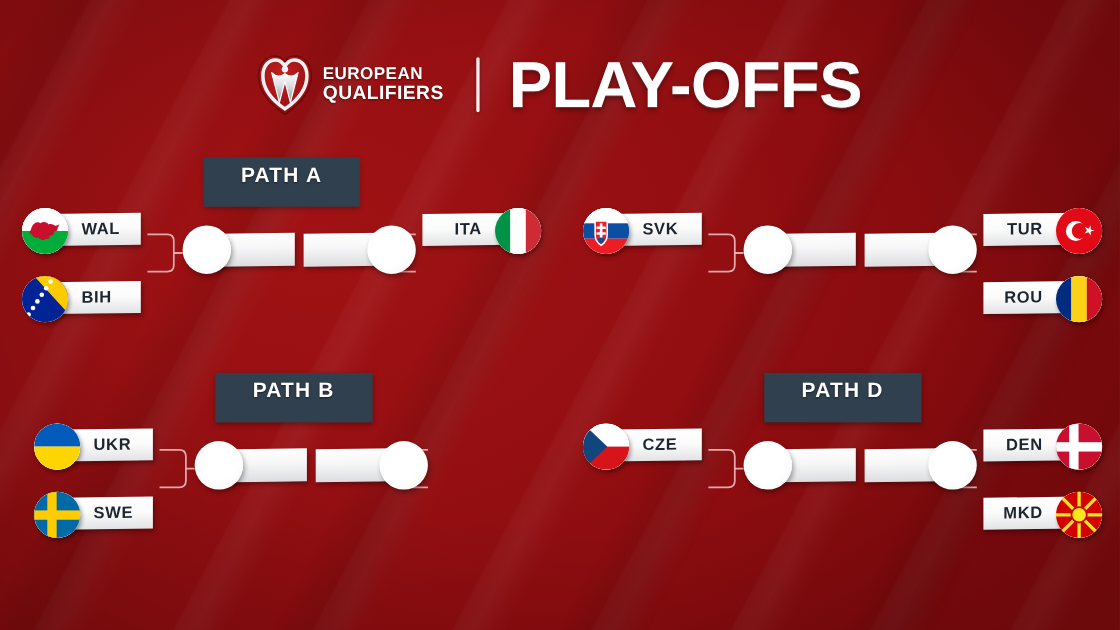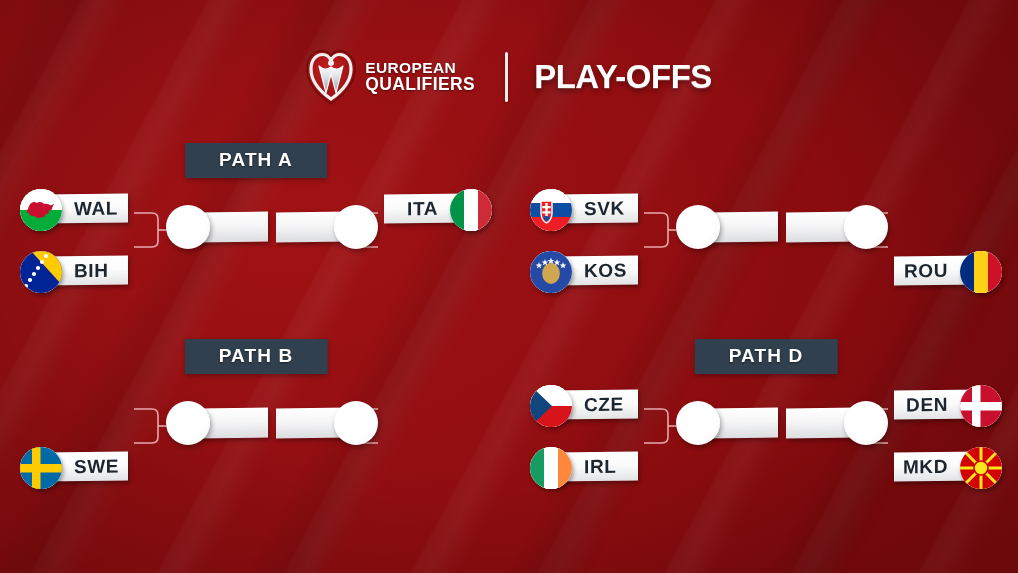--- a/index.html
+++ b/index.html
@@ -60,39 +60,39 @@
   }
   .eq-words .l1{ font-size:15.5px; }
   .eq-words .l2{ font-size:17.5px; }
 
   .divider{
     width:3px; height:50px; background:#fff; opacity:.92;
     margin:0 26px 0 30px; border-radius:2px;
     box-shadow:0 1px 3px rgba(0,0,0,.35);
   }
   #playoffs-title{
-    font-size:33px; font-weight:700; color:#fff;
+    font-size:59px; font-weight:700; color:#fff;
     letter-spacing:-0.5px;
     text-shadow:0 3px 5px rgba(0,0,0,.40), 0 1px 0 rgba(255,255,255,.25);
   }
 
   
   #paths{ position:absolute; left:0; top:0; width:1018px; height:573px; }
   .path{ position:absolute; width:500px; height:200px; }
   .path.pA{ left:6px;   top:135px; }
   .path.pC{ left:516px; top:135px; }
-  .path.pB{ left:6px;   top:331px; }
+  .path.pB{ left:17px;   top:331px; }
   .path.pD{ left:516px; top:331px;text-decoration:underline; }
 
   .path-title{
     position:absolute; left:50%; transform:translateX(-50%);
     top:8px;
     background:#31404e;
     color:#fff; font-weight:700; font-size:19px; letter-spacing:1.1px;
-    padding:6px 34px 7px 34px;
+    padding:6px 34px 17px 34px;
     text-shadow:0 1px 2px rgba(0,0,0,.5);
     box-shadow:0 2px 5px rgba(0,0,0,.30);
   }
 
   
   .team{
     position:absolute;
     width:108px; height:38px;
     display:flex; align-items:center;
   }
@@ -103,21 +103,21 @@
     position:absolute; top:5px;
     width:86px; height:29px;
     background:linear-gradient(180deg,#ffffff 0%,#fbfbfb 48%,#e2e3e5 100%);
     box-shadow:1.5px 2.5px 4px rgba(0,0,0,.35);
     display:flex; align-items:center;
   }
   .team.left  .chip{ left:22px; justify-content:flex-start; padding-left:32px; }
   .team.right .chip{ right:22px; justify-content:flex-end;  padding-right:32px; }
 
   .code{
-    font-size:19px; font-weight:700; color:#1c2630; letter-spacing:0.6px;
+    font-size:15px; font-weight:700; color:#1c2630; letter-spacing:0.6px;
   }
 
   .flag{
     position:absolute; top:0;
     width:42px; height:42px; border-radius:50%;
     overflow:hidden;
     background:#fff;
     box-shadow:1.5px 2.5px 4px rgba(0,0,0,.38), 0 0 0 2px #fff inset;
     z-index:3;
   }
@@ -283,48 +283,43 @@
             <rect width="42" height="14" fill="#fff"></rect>
             <rect y="14" width="42" height="14" fill="#0b4ea2"></rect>
             <rect y="28" width="42" height="14" fill="#ee1c25"></rect>
         <path d="M11 12 H22 V24 Q22 31 16.5 34 Q11 31 11 24 Z" fill="#ee1c25" stroke="#fff" stroke-width="1.4"></path>
         <path d="M15.3 14 h2.4 v3 h3 v2.2 h-3 v3 h3 v2.2 h-3 v4.5 h-2.4 v-4.5 h-3 v-2.2 h3 v-3 h-3 V17 h3 Z" fill="#fff"></path>
         <path d="M13 28 q3.5 -2 7 0 q-1.5 3.5 -3.5 4.6 q-2 -1.1 -3.5 -4.6 Z" fill="#0b4ea2"></path>
           </svg>
       </div>
     </div>
 
-    <div class="team left" style="top:116px">
-      <div class="chip">
-        <span class="code">KOS</span>
-      </div>
-      <div class="flag">
-        <svg viewBox="0 0 42 42">
-            <rect width="42" height="42" fill="#244aa5"></rect>
-        <path d="M14 16 q3-4 7-4 q4 0 7 4 q3 5 1 11 q-2 5 -8 6 q-6 -1 -8 -6 q-2 -6 1 -11 Z" fill="#d0a650"></path>
-        <g fill="#fff">
-              <polygon points="9,11 9.9,13.4 12.4,13.4 10.4,14.9 11.2,17.3 9,15.9 6.8,17.3 7.6,14.9 5.6,13.4 8.1,13.4"></polygon>
-        <polygon points="15,8 15.9,10.4 18.4,10.4 16.4,11.9 17.2,14.3 15,12.9 12.8,14.3 13.6,11.9 11.6,10.4 14.1,10.4"></polygon>
-        <polygon points="21,6.5 21.9,8.9 24.4,8.9 22.4,10.4 23.2,12.8 21,11.4 18.8,12.8 19.6,10.4 17.6,8.9 20.1,8.9"></polygon>
-        <polygon points="27,8 27.9,10.4 30.4,10.4 28.4,11.9 29.2,14.3 27,12.9 24.8,14.3 25.6,11.9 23.6,10.4 26.1,10.4"></polygon>
-        <polygon points="33,11 33.9,13.4 36.4,13.4 34.4,14.9 35.2,17.3 33,15.9 30.8,17.3 31.6,14.9 29.6,13.4 32.1,13.4"></polygon>
-            </g>
-          </svg>
-      </div>
-    </div>
 
     <div class="slot s1">
       <div class="slot-circle"></div>
       <div class="slot-bar"></div>
     </div>
     <div class="slot s2">
       <div class="slot-circle"></div>
       <div class="slot-bar"></div>
     </div>
 
+    <div class="team right" style="top:54px">
+      <div class="chip">
+        <span class="code">TUR</span>
+      </div>
+      <div class="flag">
+        <svg viewBox="0 0 42 42">
+            <rect width="42" height="42" fill="#e30a17"></rect>
+        <circle cx="18" cy="21" r="9" fill="#fff"></circle>
+            <circle cx="21.5" cy="21" r="7.2" fill="#e30a17"></circle>
+        <polygon fill="#fff" points="30,21 32.3,17.8 32.2,21.7 35.9,22.7 32.2,23.7 32.3,27.6 30,24.4 26.4,25.6 28.6,22.4 26.4,19.2" transform="translate(-0.5,-2.2) scale(0.95) translate(1.5,1.2)"></polygon>
+          </svg>
+      </div>
+    </div>
 
     <div class="team right" style="top:116px">
       <div class="chip">
         <span class="code">ROU</span>
       </div>
       <div class="flag">
         <svg viewBox="0 0 42 42">
             <rect width="14" height="42" fill="#002b7f"></rect>
             <rect x="14" width="14" height="42" fill="#fcd116"></rect>
             <rect x="28" width="14" height="42" fill="#ce1126"></rect>
@@ -336,20 +331,31 @@
   <div class="path pB">
     <div class="path-title">PATH B</div>
 
     <svg class="conn" viewBox="0 0 500 200">
       <path d="M128 78 H146 Q152 78 152 84 V106 Q152 112 146 112 H128"></path>
       <path d="M152 95 H160"></path>
       <path d="M372 78 H354 Q348 78 348 84 V106 Q348 112 354 112 H372"></path>
       <path d="M348 95 H340"></path>
     </svg>
 
+    <div class="team left" style="top:54px">
+      <div class="chip">
+        <span class="code">UKR</span>
+      </div>
+      <div class="flag">
+        <svg viewBox="0 0 42 42">
+            <rect width="42" height="21" fill="#005bbb"></rect>
+            <rect y="21" width="42" height="21" fill="#ffd500"></rect>
+          </svg>
+      </div>
+    </div>
 
     <div class="team left" style="top:116px">
       <div class="chip">
         <span class="code">SWE</span>
       </div>
       <div class="flag">
         <svg viewBox="0 0 42 42">
             <rect width="42" height="42" fill="#006aa7"></rect>
         <rect y="17" width="42" height="8.5" fill="#fecc00"></rect>
             <rect x="12" width="8.5" height="42" fill="#fecc00"></rect>
@@ -385,32 +391,20 @@
       </div>
       <div class="flag">
         <svg viewBox="0 0 42 42">
             <rect width="42" height="21" fill="#fff"></rect>
             <rect y="21" width="42" height="21" fill="#d7141a"></rect>
         <polygon points="0,0 22,21 0,42" fill="#11457e"></polygon>
           </svg>
       </div>
     </div>
 
-    <div class="team left" style="top:116px">
-      <div class="chip">
-        <span class="code">IRL</span>
-      </div>
-      <div class="flag">
-        <svg viewBox="0 0 42 42">
-            <rect width="14" height="42" fill="#169b62"></rect>
-            <rect x="14" width="14" height="42" fill="#fff"></rect>
-            <rect x="28" width="14" height="42" fill="#ff883e"></rect>
-          </svg>
-      </div>
-    </div>
 
     <div class="slot s1">
       <div class="slot-circle"></div>
       <div class="slot-bar"></div>
     </div>
     <div class="slot s2">
       <div class="slot-circle"></div>
       <div class="slot-bar"></div>
     </div>
 

